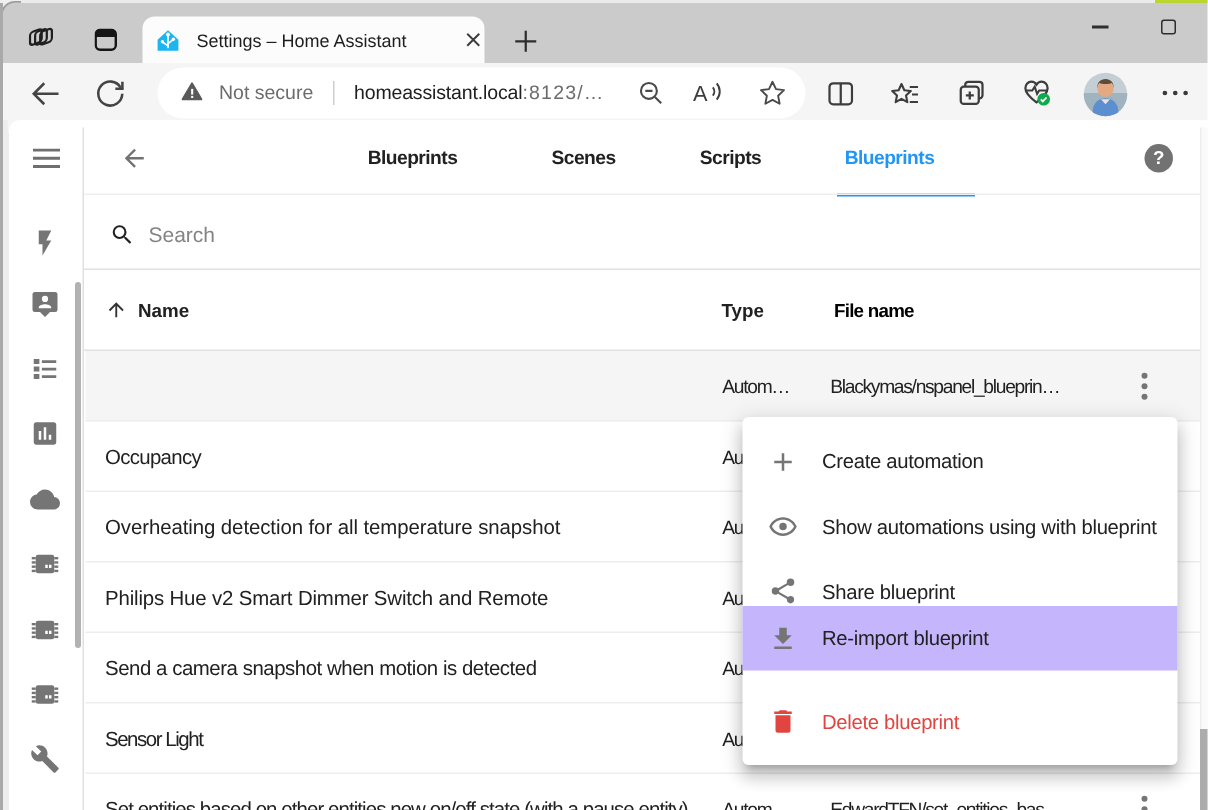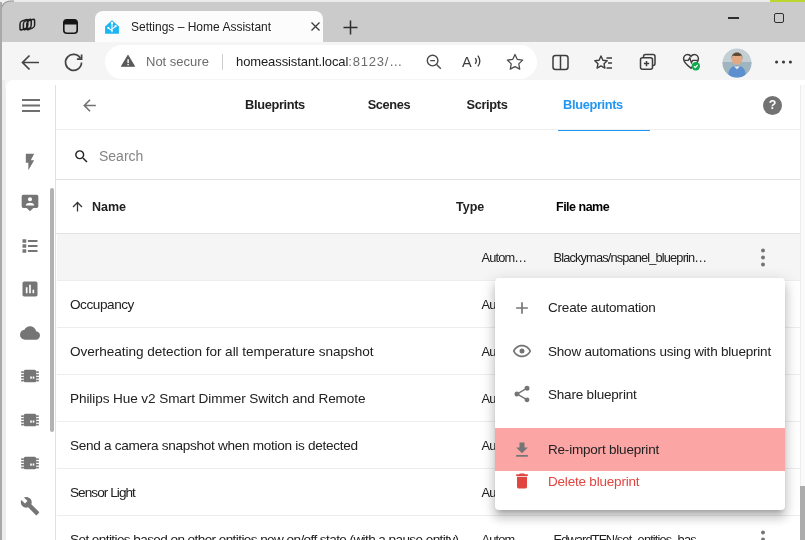--- a/index.html
+++ b/index.html
@@ -187,21 +187,21 @@
   <svg class="abs" style="left:73px;top:63px" width="17" height="17" viewBox="0 0 24 24">
     <path d="M9.5,3A6.5,6.5 0 0,1 16,9.5C16,11.11 15.41,12.59 14.44,13.73L14.71,14H15.5L20.5,19L19,20.5L14,15.5V14.71L13.73,14.44C12.59,15.41 11.11,16 9.5,16A6.5,6.5 0 0,1 3,9.5A6.5,6.5 0 0,1 9.5,3M9.5,5C7,5 5,7 5,9.5C5,12 7,14 9.5,14C12,14 14,12 14,9.5C14,7 12,5 9.5,5Z" fill="#212121"></path>
   </svg>
   <span class="abs" style="left:99px;top:45.5px;height:50px;line-height:50px;font-size:14px;color:#848484">Search</span>
   <div class="divider" style="top:93.5px"></div>
 
   <svg class="abs" style="left:70px;top:114px" width="15" height="15" viewBox="0 0 24 24">
     <path d="M13,20h-2V8l-5.5,5.5L4.08,12L12,4.08L19.92,12l-1.42,1.5L13,8V20z" fill="#333"></path>
   </svg>
   <span class="abs" style="left:92px;top:97px;height:50px;line-height:50px;font-size:12.5px;font-weight:bold;color:#212121">Name</span>
-  <span class="abs" style="left:456px;top:97px;height:50px;line-height:50px;font-size:12.5px;font-weight:bold;color:#212121">Type</span>
+  <span class="abs" style="left:481px;top:97px;height:50px;line-height:50px;font-size:12.5px;font-weight:bold;color:#212121">Type</span>
   <span class="abs" style="left:556px;top:97px;height:50px;line-height:50px;font-size:12.5px;font-weight:bold;color:#000000;letter-spacing:-0.5px">File name</span>
   <div class="divider" style="top:148px"></div>
 
   <div class="row rline" style="top:148.5px;background:#f5f5f5">
       <span class="tp">Autom…</span>
     <span class="fn">Blackymas/nspanel_blueprin…</span>
     <svg class="dots" viewBox="0 0 20 47">
         <g fill="#757575">
           <circle cx="10" cy="16.5" r="2"></circle>
           <circle cx="10" cy="23.5" r="2"></circle>
@@ -324,21 +324,21 @@
           <path d="M12,9A3,3 0 0,1 15,12A3,3 0 0,1 12,15A3,3 0 0,1 9,12A3,3 0 0,1 12,9M12,4.5C17,4.5 21.27,7.61 23,12C21.27,16.39 17,19.5 12,19.5C7,19.5 2.73,16.39 1,12C2.73,7.61 7,4.5 12,4.5M3.18,12C4.83,15.36 8.24,17.5 12,17.5C15.76,17.5 19.17,15.36 20.82,12C19.17,8.64 15.76,6.5 12,6.5C8.24,6.5 4.83,8.64 3.18,12Z" fill="#757575"></path>
         </svg>
       <span>Show automations using with blueprint</span>
     </div>
     <div class="mitem" style="top:94.9px">
       <svg width="20" height="20" viewBox="0 0 24 24">
           <path d="M18,16.08C17.24,16.08 16.56,16.38 16.04,16.85L8.91,12.7C8.96,12.47 9,12.24 9,12C9,11.76 8.96,11.53 8.91,11.3L15.96,7.19C16.5,7.69 17.21,8 18,8A3,3 0 0,0 21,5A3,3 0 0,0 18,2A3,3 0 0,0 15,5C15,5.24 15.04,5.47 15.09,5.7L8.04,9.81C7.5,9.31 6.79,9 6,9A3,3 0 0,0 3,12A3,3 0 0,0 6,15C6.79,15 7.5,14.69 8.04,14.19L15.16,18.34C15.11,18.55 15.08,18.78 15.08,19C15.08,20.61 16.39,21.91 18,21.91C19.61,21.91 20.92,20.61 20.92,19A2.92,2.92 0 0,0 18,16.08Z" fill="#757575"></path>
         </svg>
       <span>Share blueprint</span>
     </div>
-    <div class="mitem" style="top:150px;background:#fca5a5">
+    <div class="mitem" style="top:126px;background:#c4b5fd">
       <svg width="20" height="20" viewBox="0 0 24 24">
           <path d="M5,20H19V18H5M19,9H15V3H9V9H5L12,16L19,9Z" fill="#757575"></path>
         </svg>
       <span>Re-import blueprint</span>
     </div>
     <div class="mitem" style="top:181.5px">
       <svg width="20" height="20" viewBox="0 0 24 24">
           <path d="M19,4H15.5L14.5,3H9.5L8.5,4H5V6H19M6,19A2,2 0 0,0 8,21H16A2,2 0 0,0 18,19V7H6V19Z" fill="#e04540"></path>
         </svg>
       <span style="color:#e04540">Delete blueprint</span>

